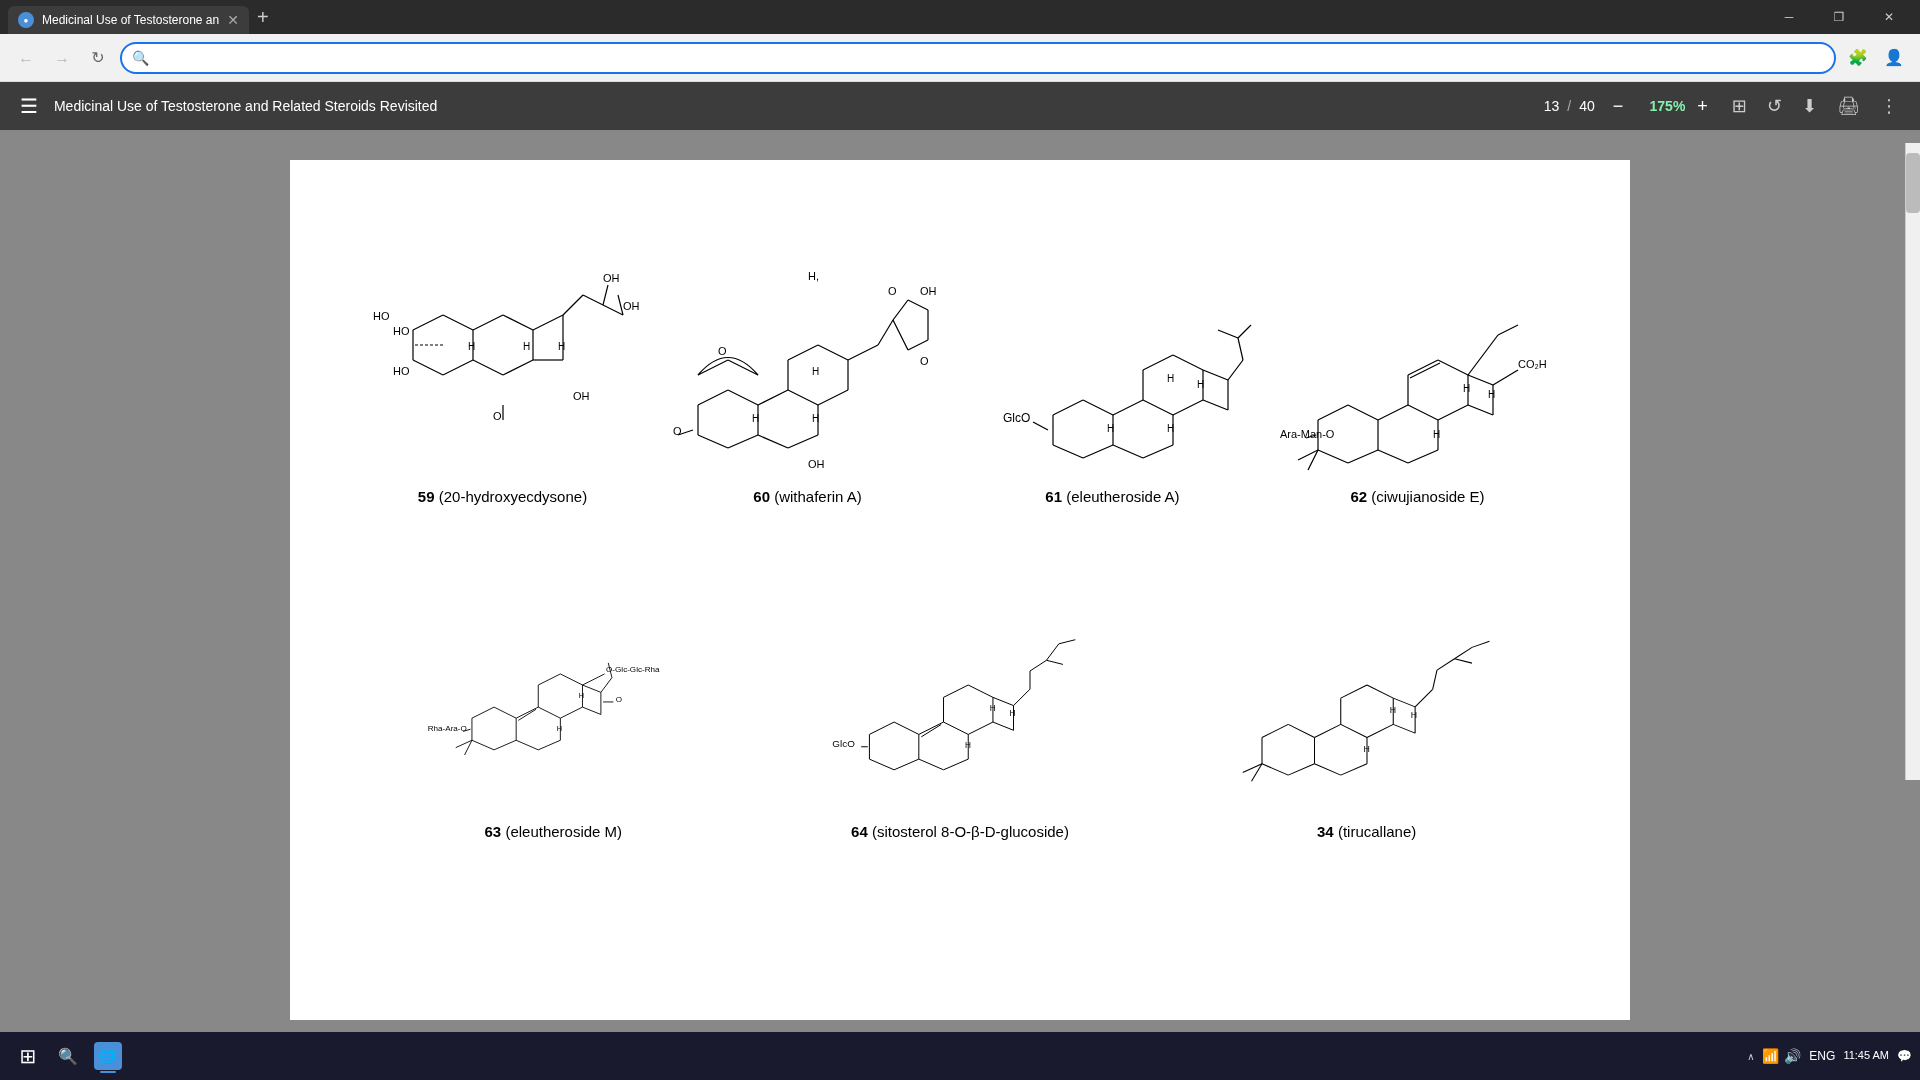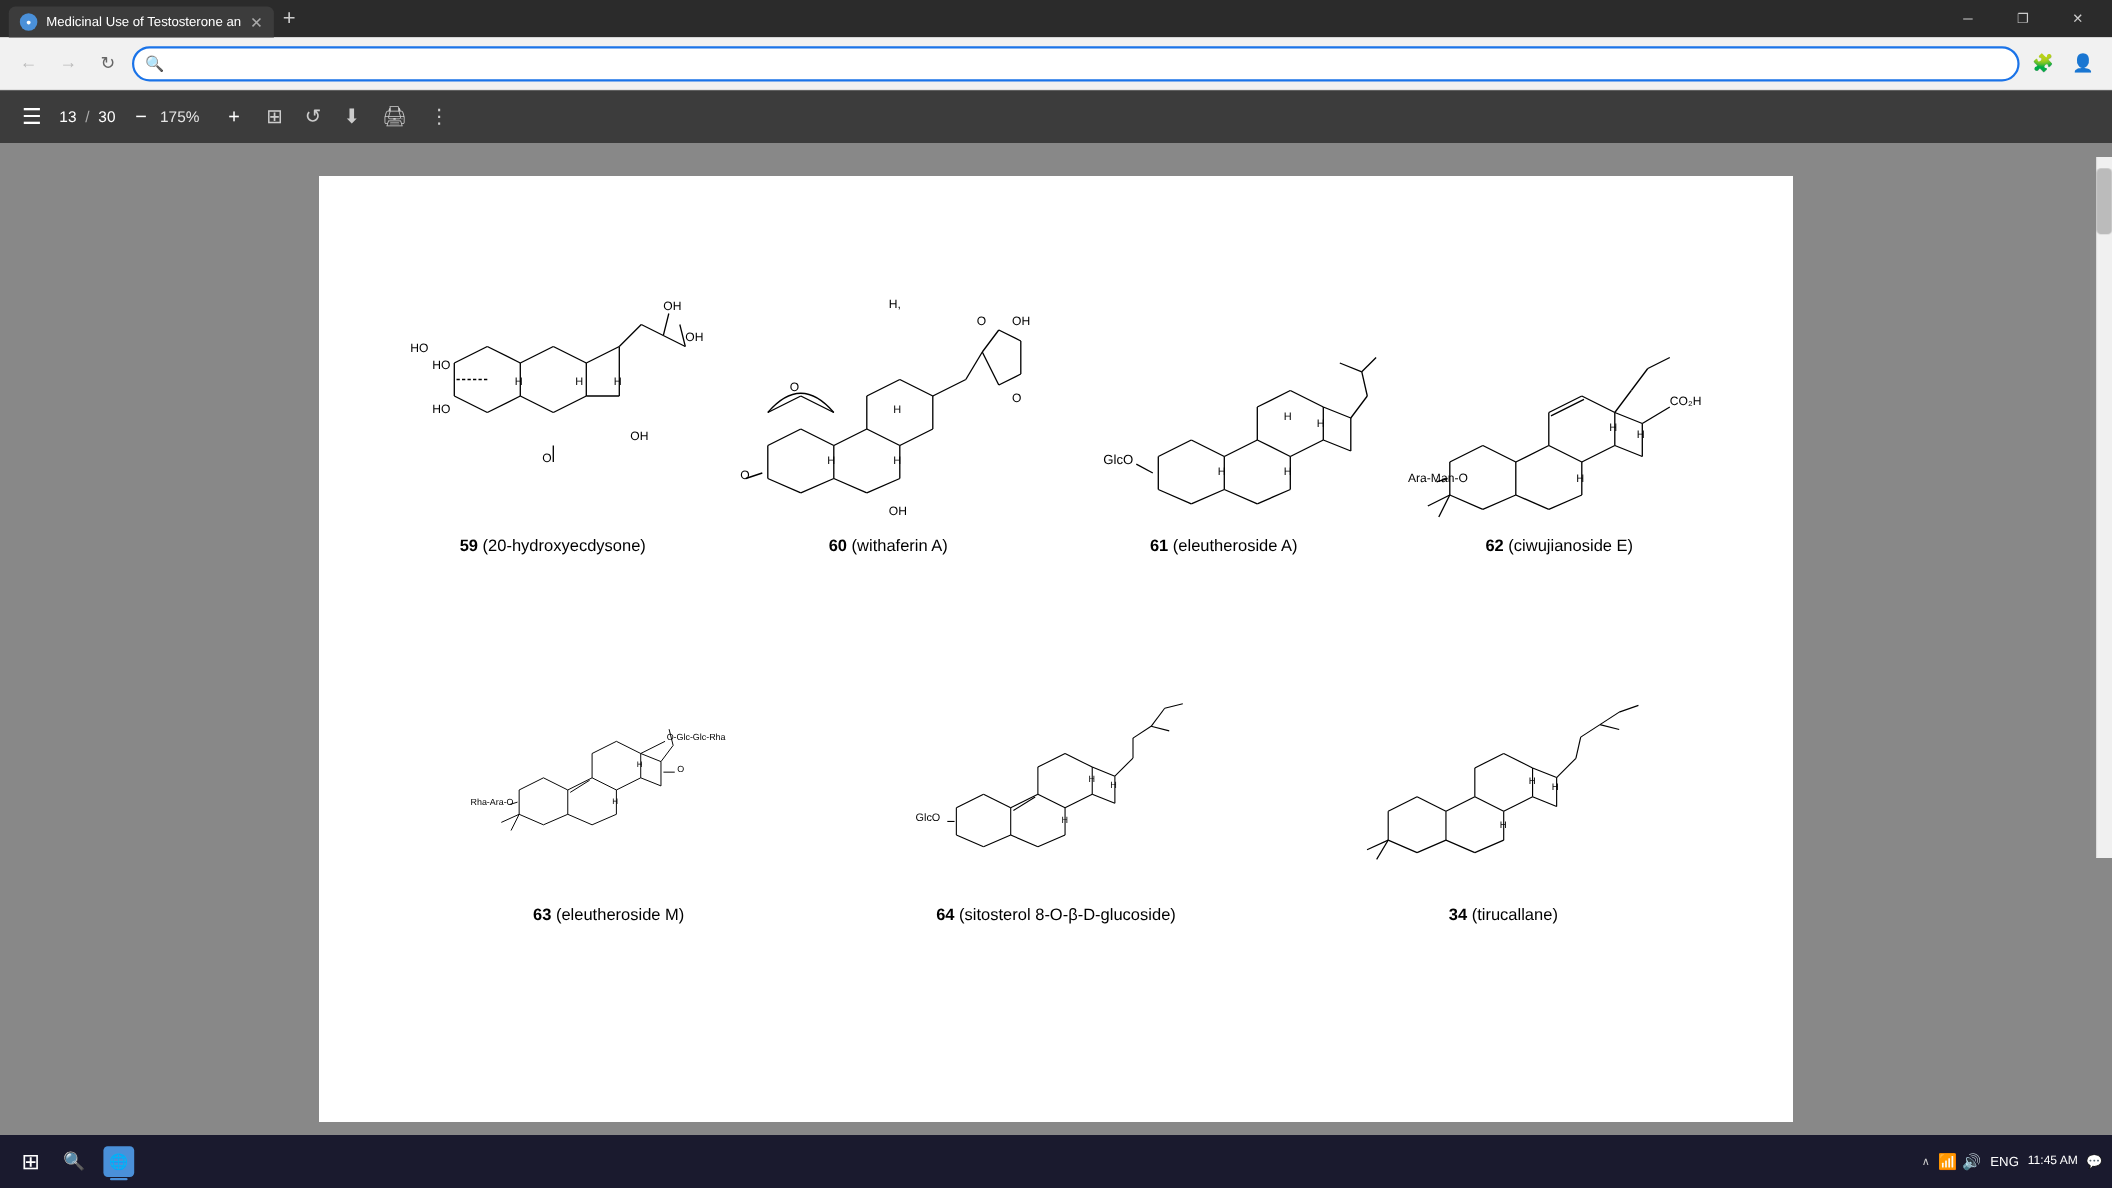--- a/index.html
+++ b/index.html
@@ -153,23 +153,24 @@
       gap: 6px;
     }
     .pdf-zoom-btn {
       background: none; border: none;
       color: #fff; font-size: 18px;
       cursor: pointer;
       padding: 2px 6px;
     }
     .pdf-zoom-val {
       font-size: 14px;
-      color: #e5e5e5;
+      color: #86efac;
       min-width: 50px;
-      text-align: left;
+      text-align: right;
+      font-weight: bold;
     }
     .pdf-toolbar-right {
       display: flex;
       align-items: center;
       gap: 8px;
     }
     .pdf-icon-btn {
       background: none; border: none;
       color: #ccc; font-size: 18px;
       cursor: pointer;
@@ -348,24 +349,25 @@
   <div class="address-wrap">
     <span class="search-ico">🔍</span>
     <input type="text" value="" style="">
   </div>
   <button class="ext-btn">🧩</button>
   <button class="ext-btn">👤</button>
 </div>
 
 <div class="pdf-toolbar">
   <button class="pdf-menu-btn">☰</button>
+  <span class="pdf-title">Medicinal Use of Testosterone and Related Steroids Revisited</span>
   <div class="pdf-nav">
     <span>13</span>
     <span class="pdf-nav-divider">/</span>
-    <span>30</span>
+    <span>40</span>
   </div>
   <div class="pdf-zoom-ctrl">
     <button class="pdf-zoom-btn">−</button>
     <span class="pdf-zoom-val">175%</span>
     <button class="pdf-zoom-btn">+</button>
   </div>
   <div class="pdf-toolbar-right">
     <button class="pdf-icon-btn">⊞</button>
     <button class="pdf-icon-btn">↺</button>
     <button class="pdf-icon-btn">⬇</button>

